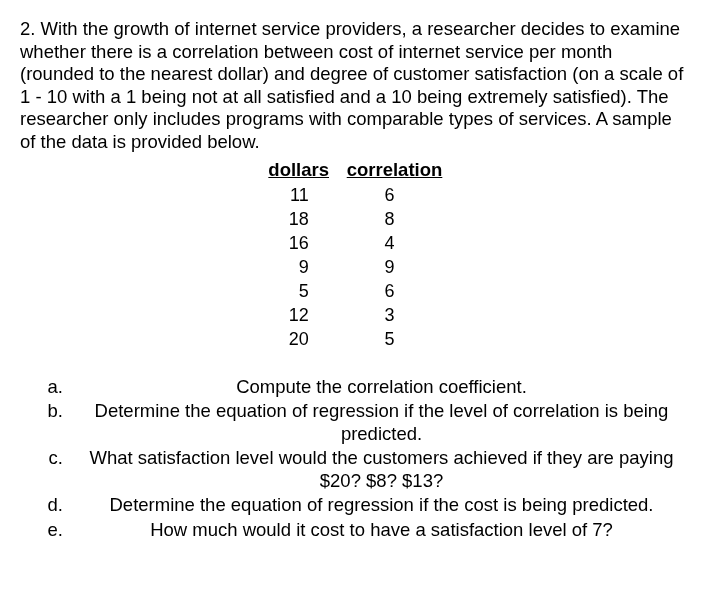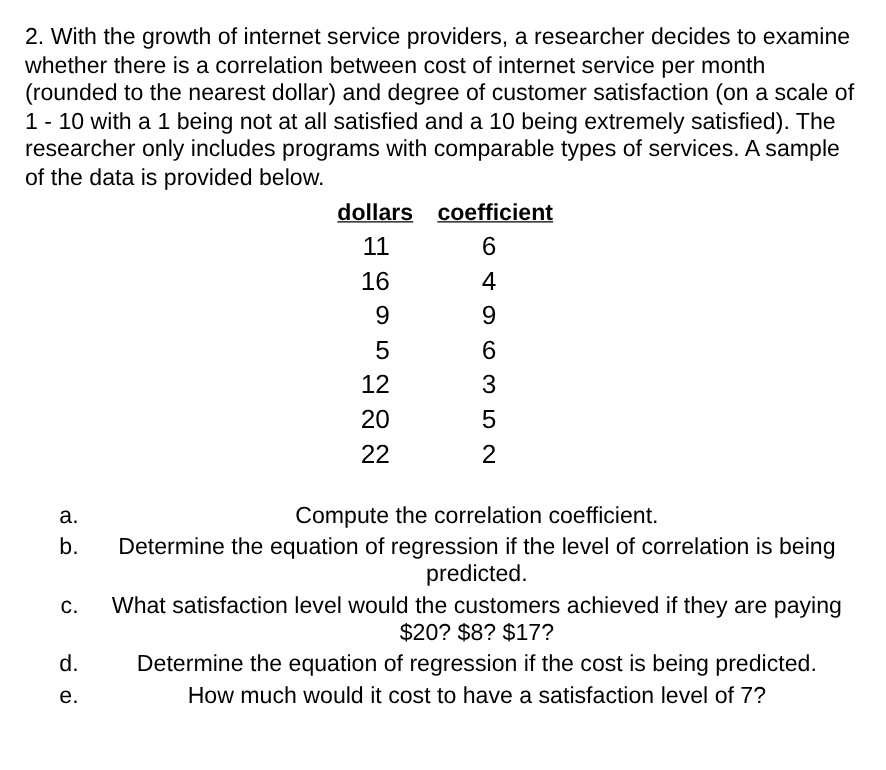--- a/index.html
+++ b/index.html
@@ -26,21 +26,21 @@
     border-collapse: collapse;
   }
   th {
     font-weight: bold;
     text-decoration: underline;
     padding: 0 8px 2px 8px;
   }
   td {
     text-align: center;
     padding: 1px 20px;
-    font-size: 21px;
+    font-size: 18px;
   }
   td.left { text-align: right; padding-right: 30px; padding-left: 30px;}
   td.right { text-align: center; padding-left: 20px; padding-right: 30px;}
   ol.questions {
     list-style-type: lower-alpha;
     padding-left: 48px;
     margin: 0;
   }
   ol.questions li {
     margin-bottom: 2px;
@@ -54,27 +54,31 @@
 <div class="intro">
   <span>2.</span>
   <span>With the growth of internet service providers, a researcher decides to examine whether there is a correlation between cost of internet service per month (rounded to the nearest dollar) and degree of customer satisfaction (on a scale of 1 - 10 with a 1 being not at all satisfied and a 10 being extremely satisfied). The researcher only includes programs with comparable types of services. A sample of the data is provided below.</span>
 </div>
 
 <div class="table-wrap">
   <table>
     <thead>
       <tr>
         <th>dollars</th>
-        <th>coefficient</th>
+        <th>correlation</th>
       </tr>
     </thead>
     <tbody id="tbody">
         <tr>
           <td class="left">11</td>
           <td class="right">6</td>
+        </tr>
+        <tr>
+          <td class="left">18</td>
+          <td class="right">8</td>
         </tr>
         <tr>
           <td class="left">16</td>
           <td class="right">4</td>
         </tr>
         <tr>
           <td class="left">9</td>
           <td class="right">9</td>
         </tr>
         <tr>
@@ -82,28 +86,24 @@
           <td class="right">6</td>
         </tr>
         <tr>
           <td class="left">12</td>
           <td class="right">3</td>
         </tr>
         <tr>
           <td class="left">20</td>
           <td class="right">5</td>
         </tr>
-        <tr>
-          <td class="left">22</td>
-          <td class="right">2</td>
-        </tr>
       </tbody>
   </table>
 </div>
 
 <ol class="questions">
   <li>Compute the correlation coefficient.</li>
   <li>Determine the equation of regression if the level of correlation is being predicted.</li>
-  <li>What satisfaction level would the customers achieved if they are paying $20? $8? $17?</li>
+  <li>What satisfaction level would the customers achieved if they are paying $20? $8? $13?</li>
   <li>Determine the equation of regression if the cost is being predicted.</li>
   <li>How much would it cost to have a satisfaction level of 7?</li>
 
 </ol>
 
 </body></html>

